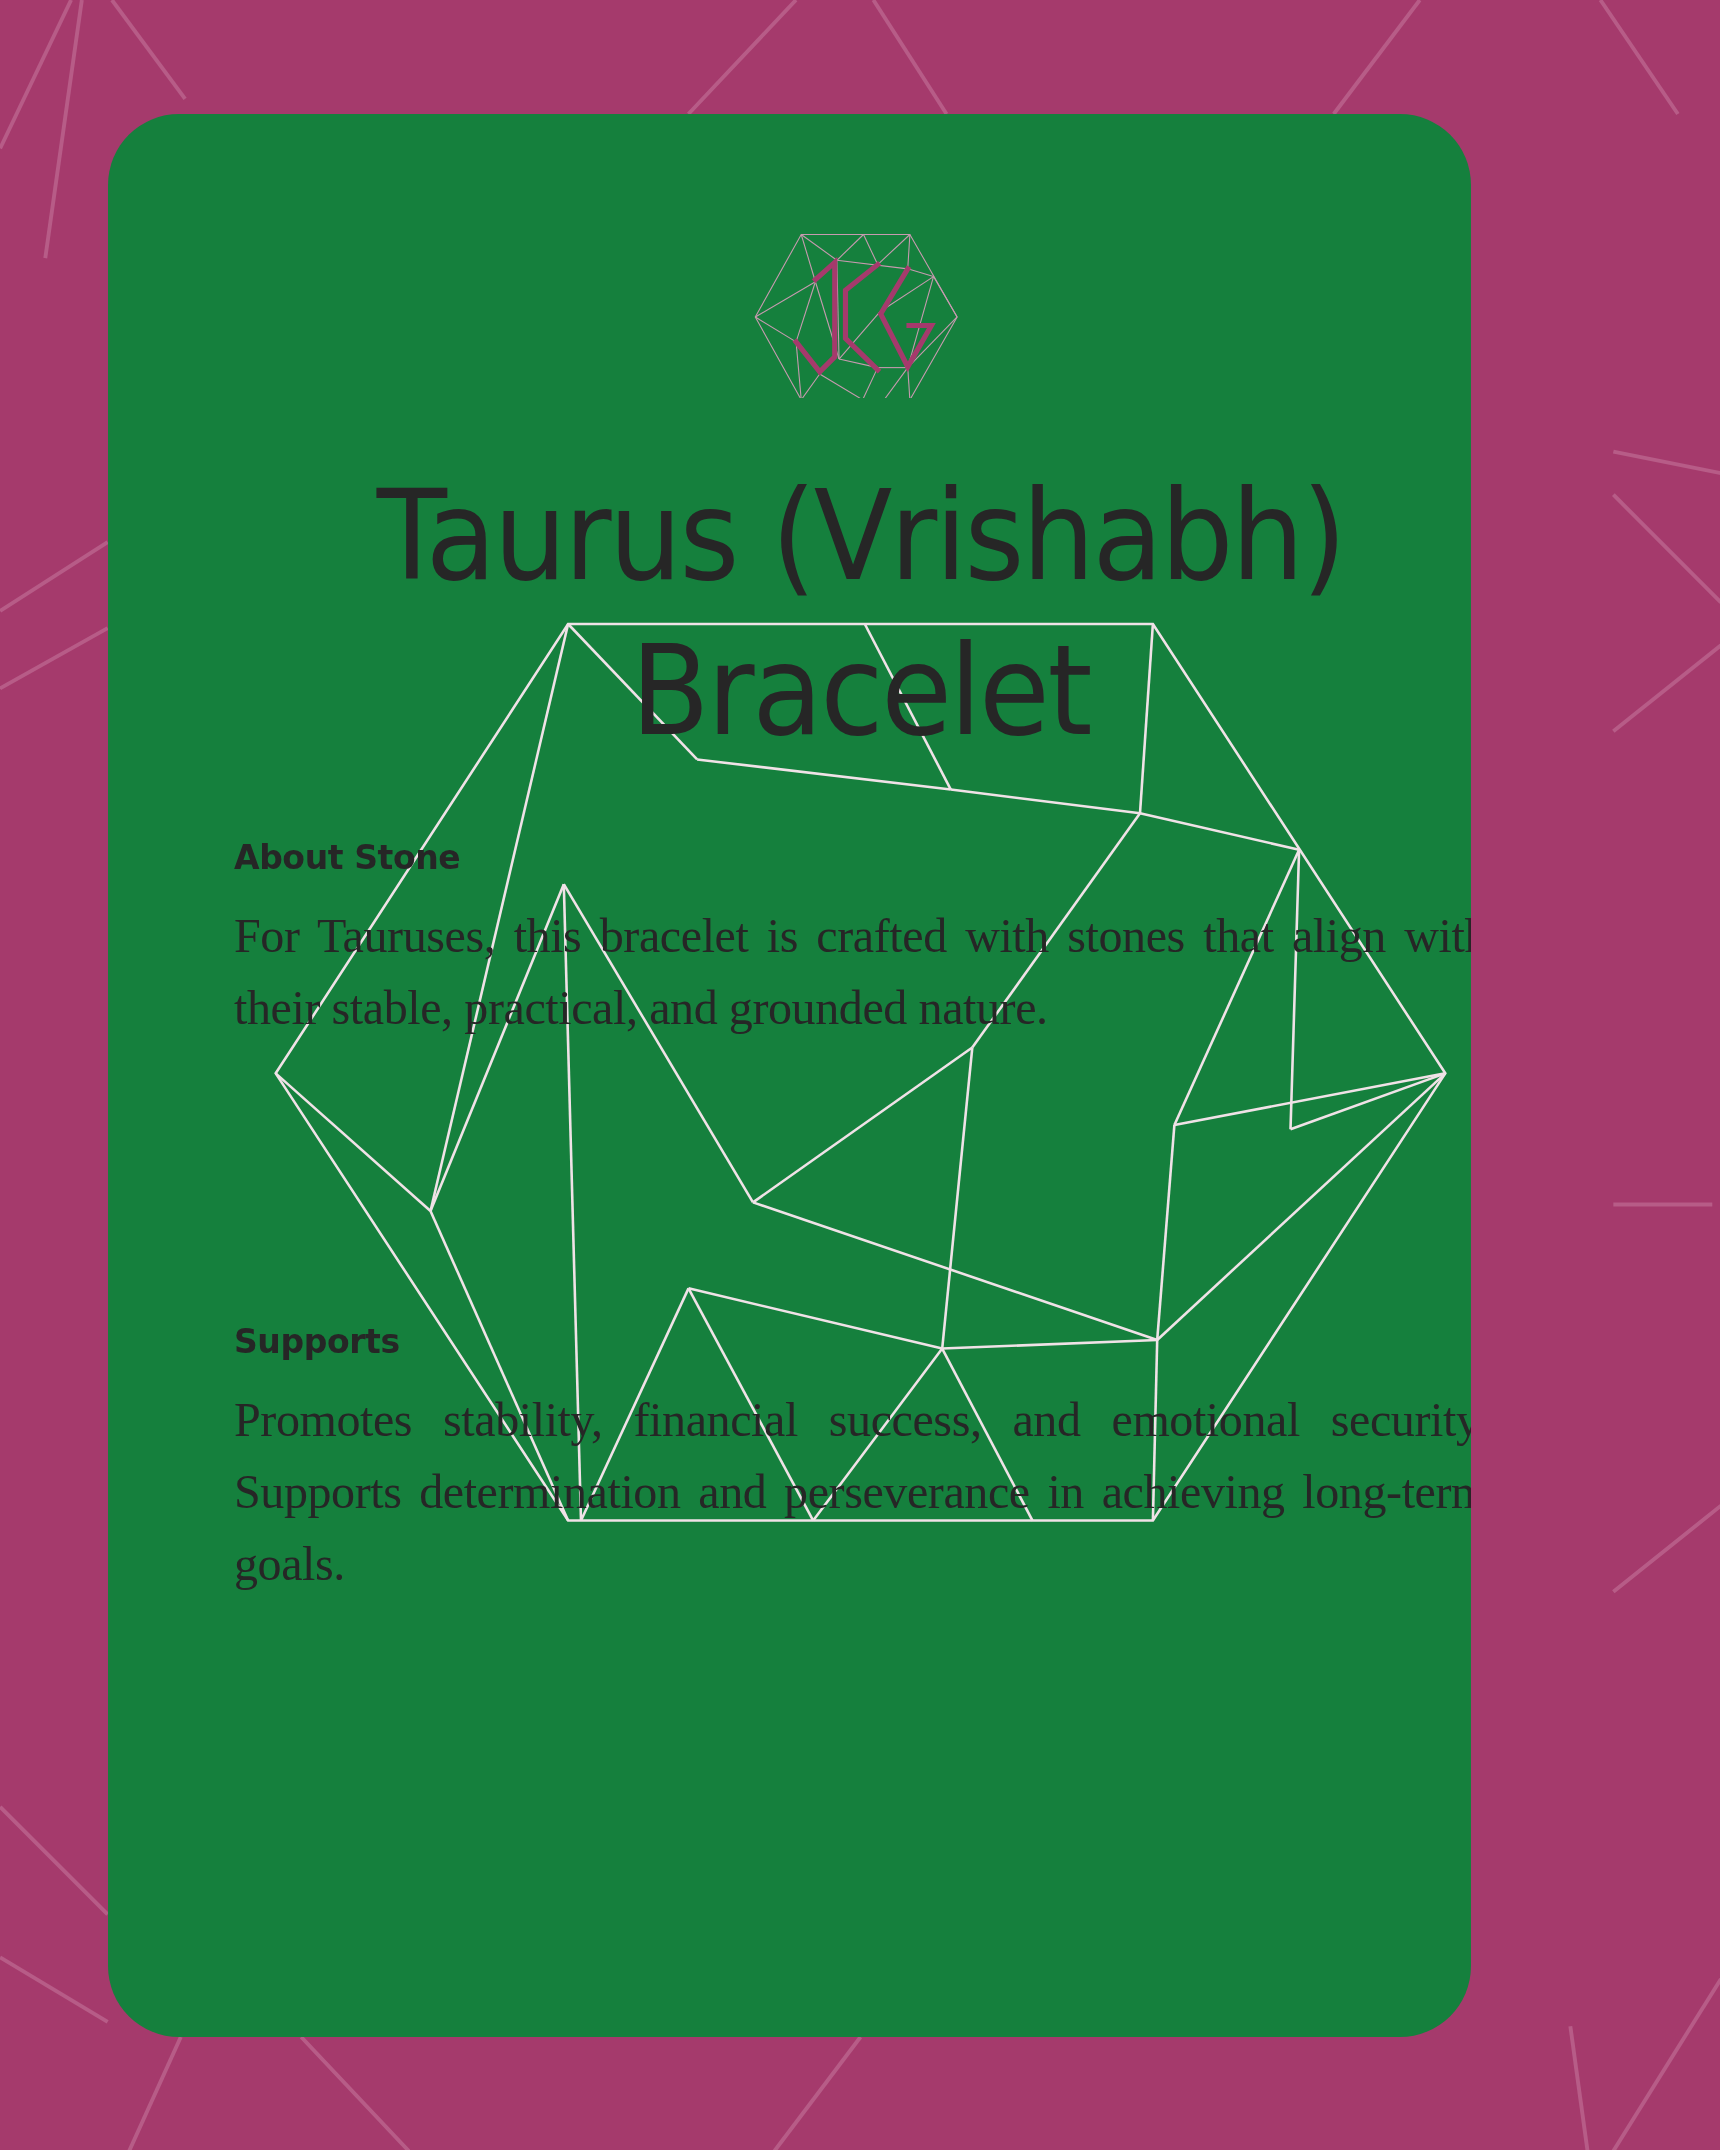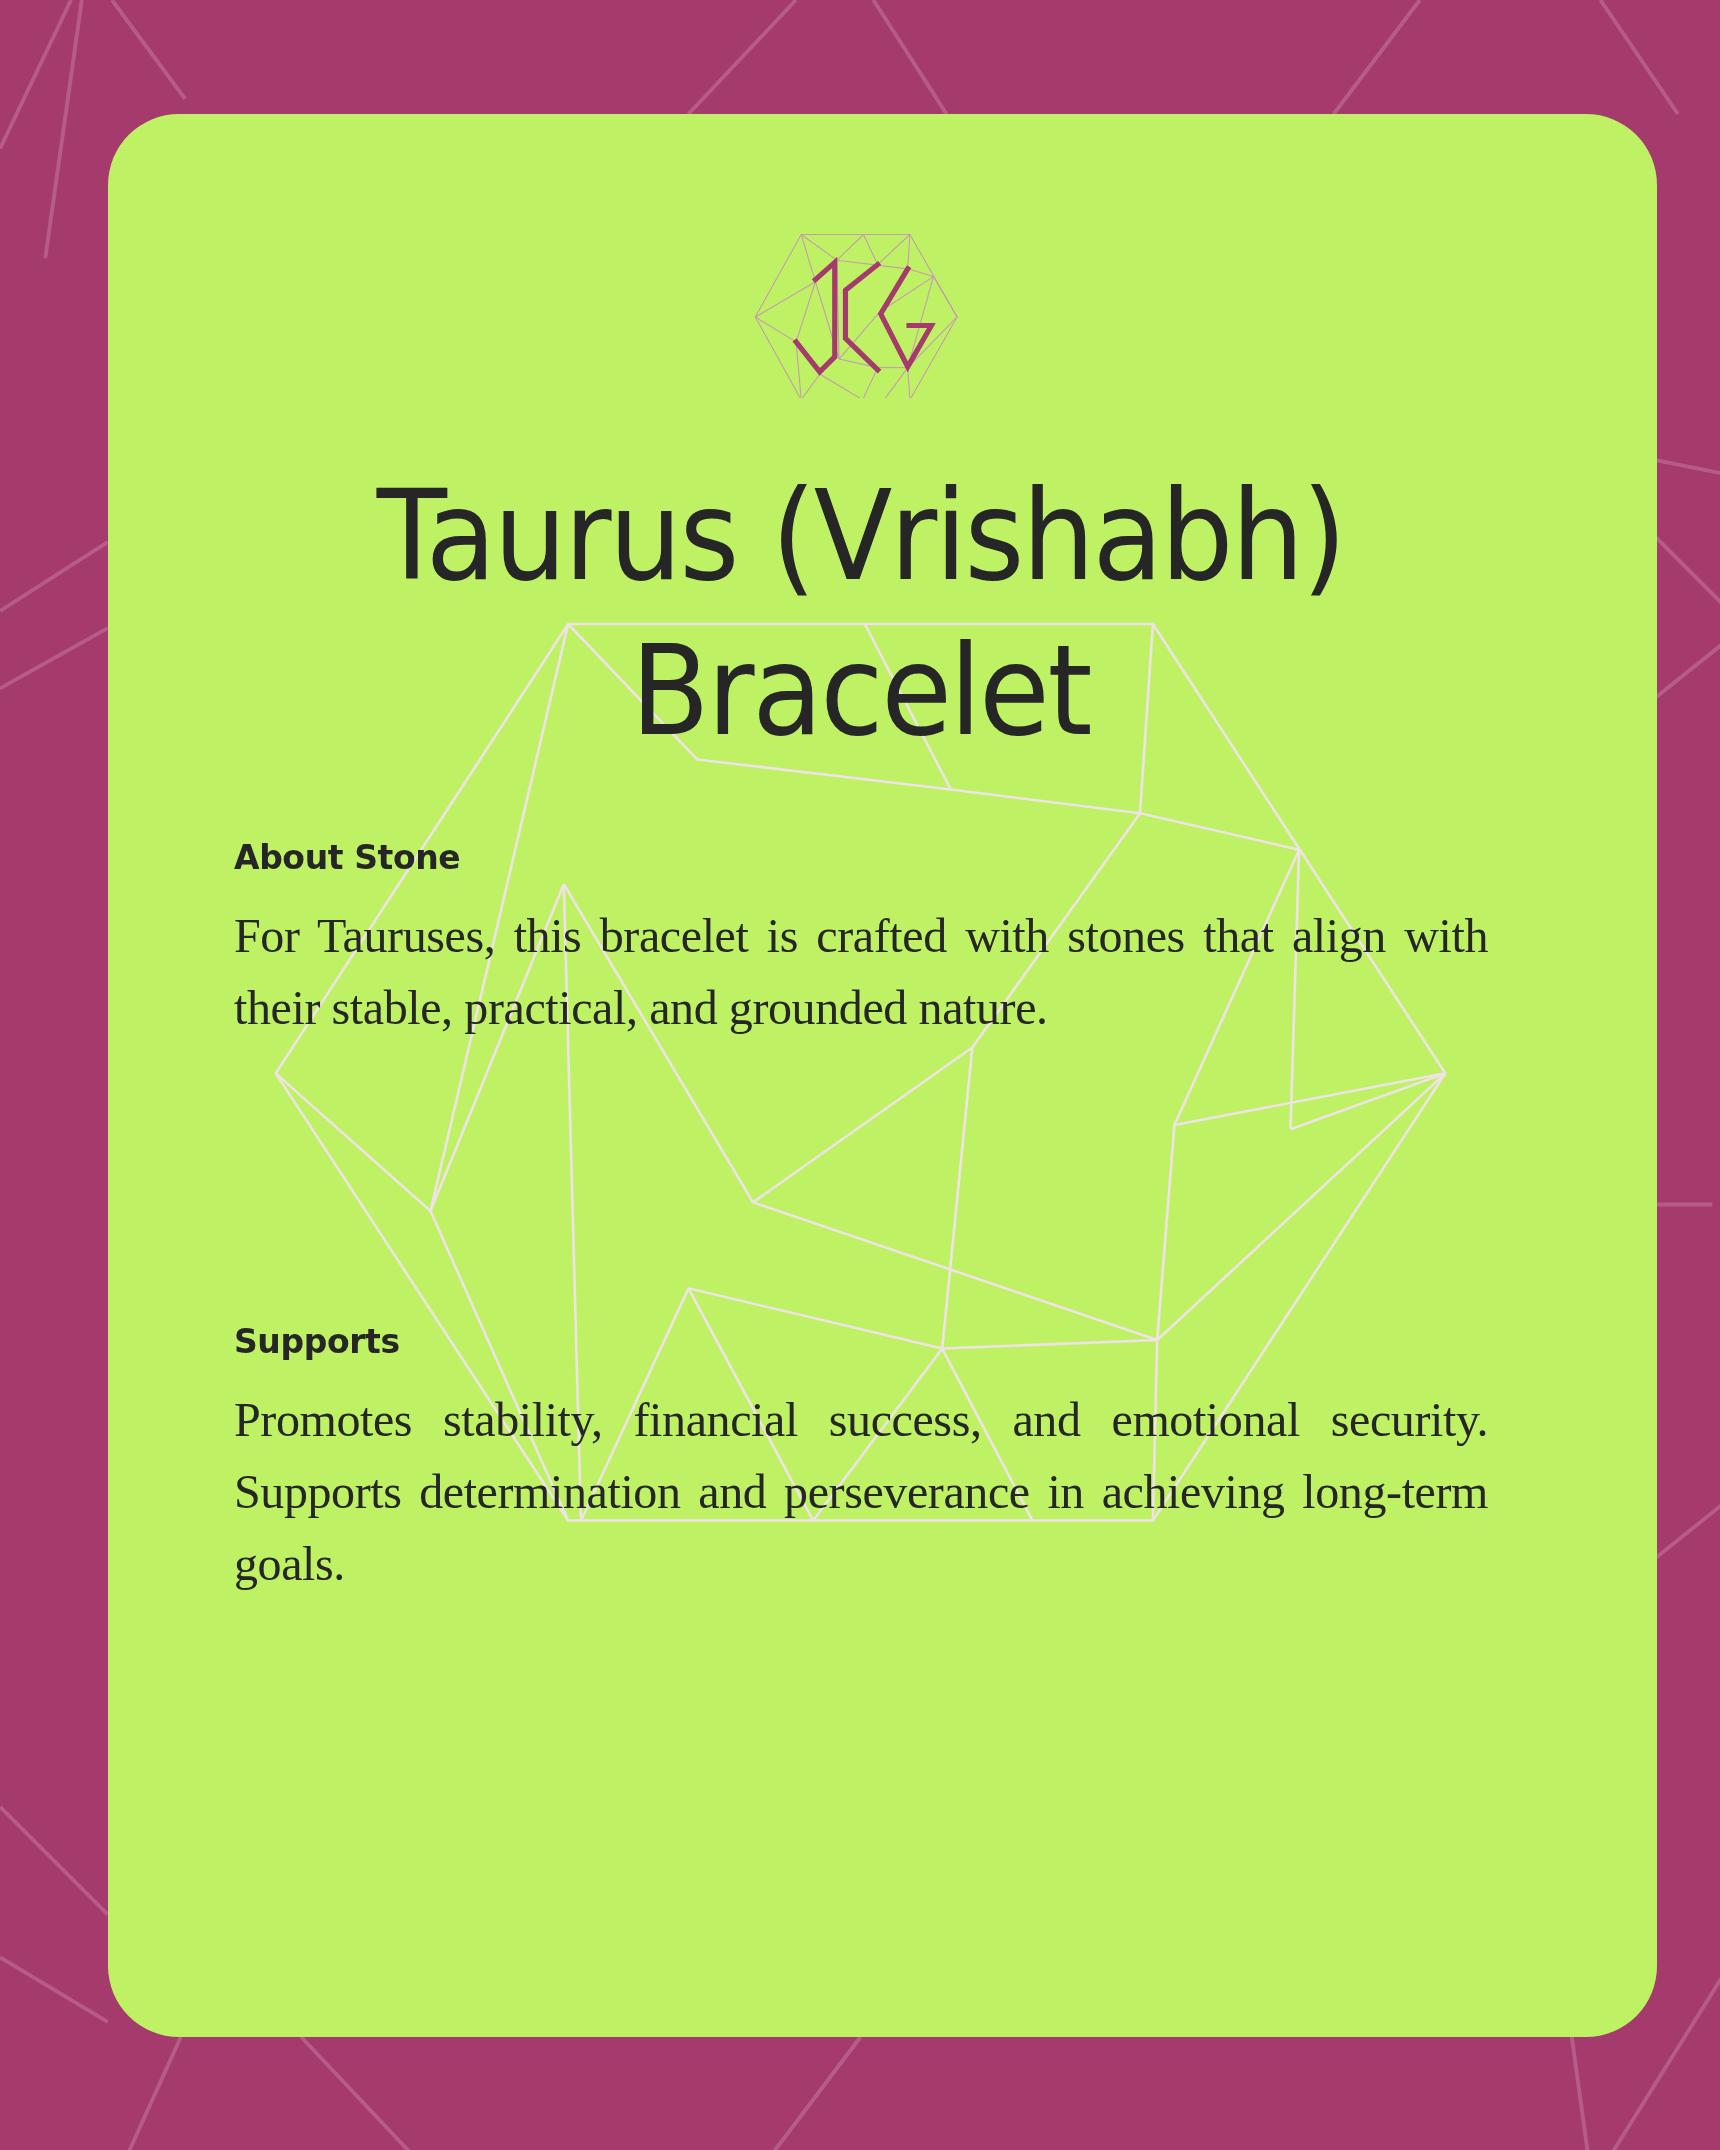--- a/index.html
+++ b/index.html
@@ -1,18 +1,18 @@
 <!DOCTYPE html>
 <html style="font-size:6.9px"><head>
 <meta charset="utf-8">
 <style>
   html,body{margin:0;padding:0;}
   body{width:1721px;height:2151px;position:relative;overflow:hidden;background:#A53A6C;font-family:"Liberation Sans",sans-serif;}
   .bg-lines{position:absolute;left:0;top:0;width:1721px;height:2151px;}
-  .card{position:absolute;left:108px;top:114px;width:1549px;height:1923px;background:#bef264;border-radius:71px;overflow:hidden;}
+  .card{position:absolute;left:108px;top:114px;width:1363px;height:1923px;background:#15803d;border-radius:71px;overflow:hidden;}
   .watermark{position:absolute;left:0;top:0;width:1505px;height:1923px;}
   .logo{position:absolute;left:643px;top:103px;width:219px;height:181px;}
   .title{position:absolute;left:0;width:1505px;top:344px;text-align:center;color:#262626;font-family:"DejaVu Sans",sans-serif;font-weight:400;font-size:125px;line-height:155px;letter-spacing:-2.6px;transform:scaleX(0.92);transform-origin:center top;}
   .section{position:absolute;left:126px;width:1254px;color:#262626;}
   .heading{font-family:"DejaVu Sans",sans-serif;font-weight:bold;font-size:33px;line-height:56px;letter-spacing:-0.4px;}
   .para{font-family:Liberation Serif, serif;font-size:48px;line-height:72px;text-align:justify;text-align-last:left;margin-top:13.8px;letter-spacing:-0.4px;}
 </style>
 </head>
 <body>
 

